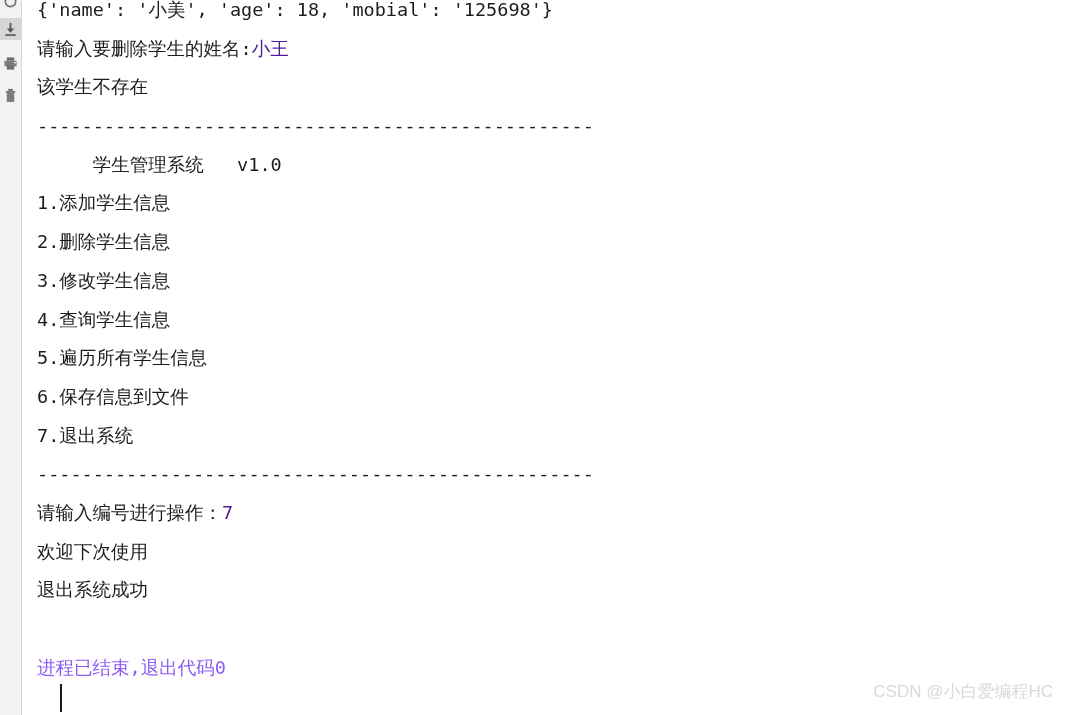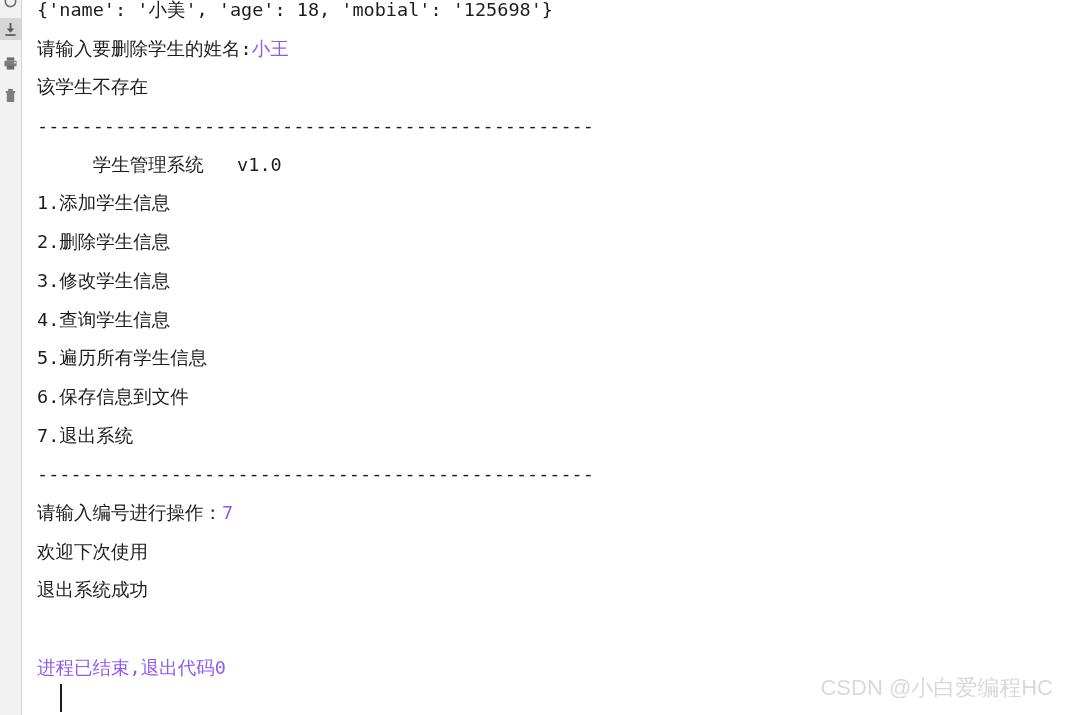--- a/index.html
+++ b/index.html
@@ -51,40 +51,40 @@
     top: -9px;
     font-family: "DejaVu Sans Mono", "Liberation Mono", monospace;
     font-size: 18.5px;
     line-height: 38.7px;
     white-space: pre;
     color: #1c1c1c;
     letter-spacing: 0px;
   }
   .line { height: 38.7px; }
   .c-default { color: #1c1c1c; text-align: center; }
-  .c-input   { color: #8b5cf6; }
+  .c-input   { color: #4c1d95; }
   .c-exit    { color: #8b5cf6; }
 
   
   #caret {
     position: absolute;
     left: 37px;
     top: 684px;
     width: 2px;
     height: 28px;
     background: #1c1c1c;
   }
 
   
   #watermark {
     position: absolute;
     right: 16px;
     bottom: 12px;
     font-family: "Liberation Sans", sans-serif;
-    font-size: 22px;
+    font-size: 17px;
     color: #d9d9d9;
     white-space: nowrap;
     user-select: none;
   }
 </style>
 </head>
 <body>
 
 <div id="toolstrip">
 

